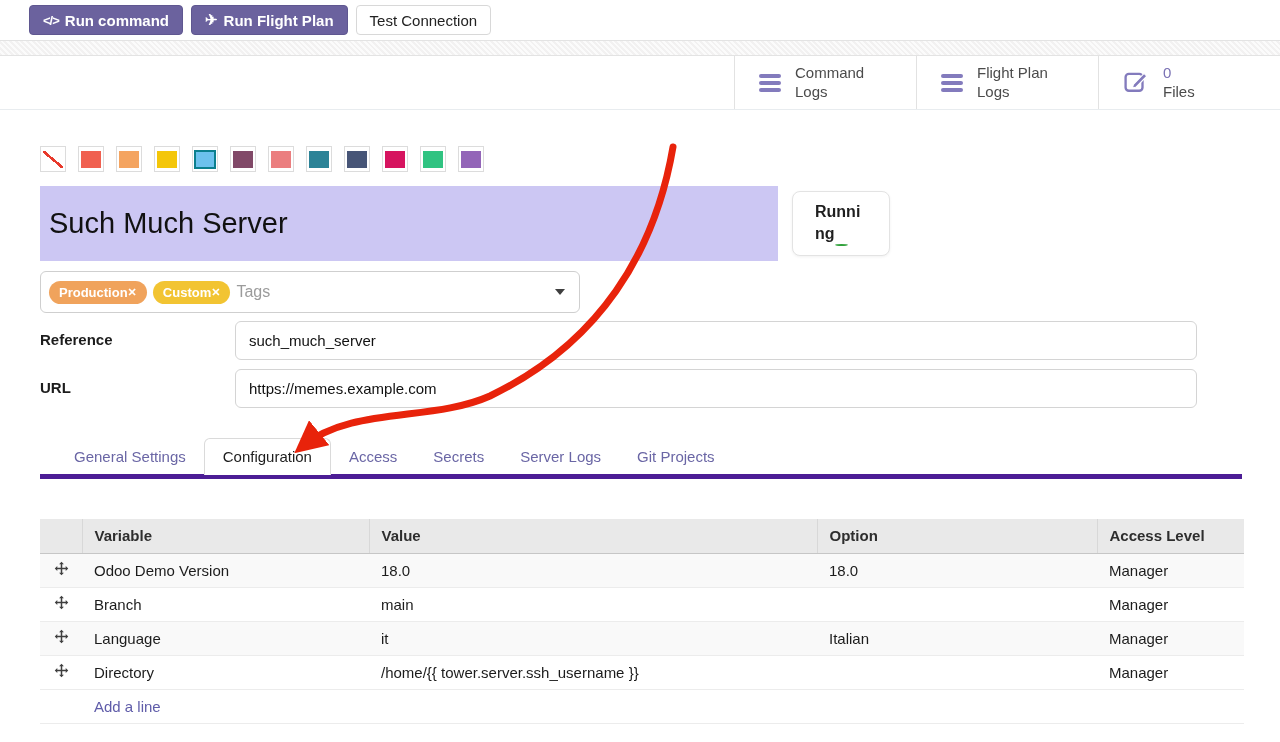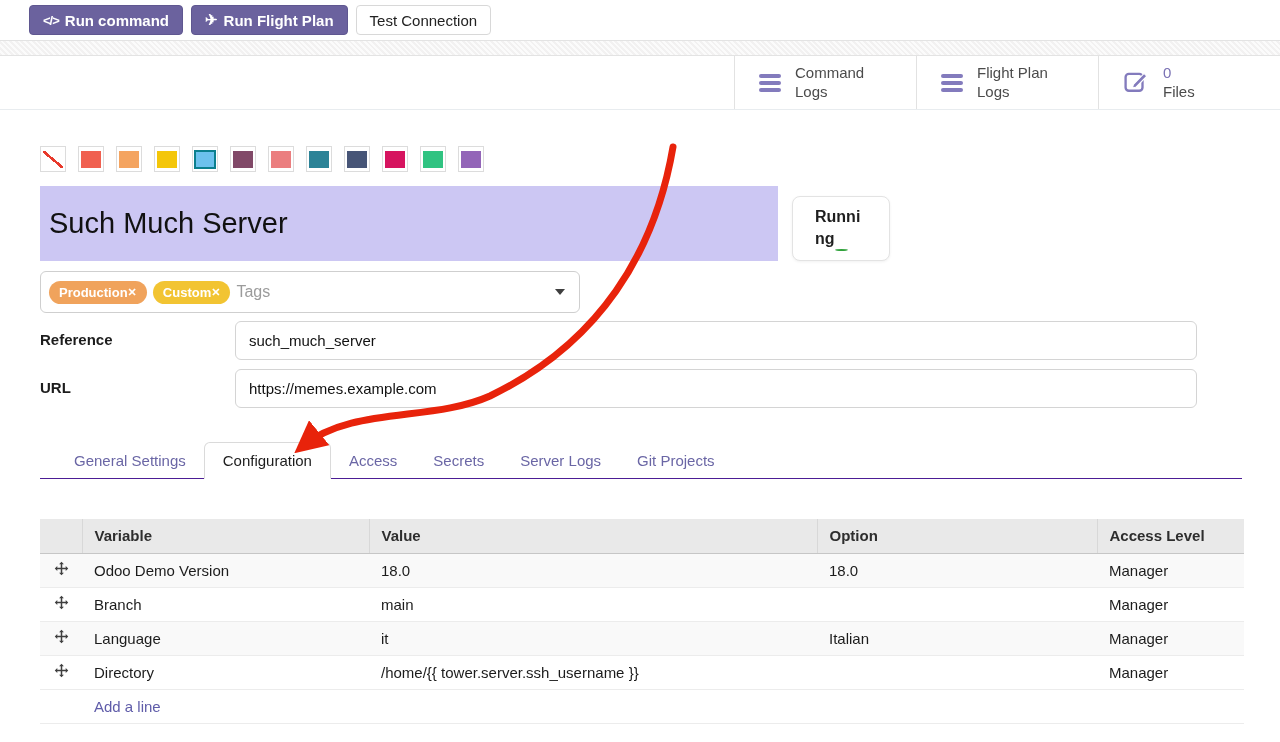--- a/index.html
+++ b/index.html
@@ -31,21 +31,21 @@
   .sheet { padding:0 38px 0 40px; }
 
   .palette { margin-top:36px; display:flex; gap:12px; }
   .swatch { width:26px; height:26px; background:#fff; border:1px solid #dcdcdc; display:flex;
             align-items:center; justify-content:center; cursor:pointer; }
   .swatch .fill { width:20px; height:17px; border:2px solid transparent; }
   .swatch.selected .fill { border-color:#0b7f8e; width:22px; height:19px; }
   .swatch.none .fill { border:none; background:
       linear-gradient(to top right, transparent 45%, #e8392b 45%, #e8392b 55%, transparent 55%); }
 
-  .title-row { margin-top:14px; display:flex; align-items:flex-end; }
+  .title-row { margin-top:14px; display:flex; align-items:center; }
   .title-box { width:738px; height:75px; background:#ccc7f3; display:flex; align-items:center;
                padding-left:9px; font-size:29px; color:#111; cursor:text; }
   .status-card { margin-left:14px; width:98px; height:65px; background:#fff; border:1px solid #e3e3e3;
                  border-radius:8px; box-shadow:0 1px 3px rgba(0,0,0,.06); padding:9px 11px;
                  display:flex; align-items:center; justify-content:space-between;flex-direction:column; }
   .status-label { font-size:16px; font-weight:bold; color:#1f1f1f; width:52px; line-height:1.35;
                   word-break:break-all; }
   .status-dot { width:13px; height:15px; border-radius:50%; }
 
   .tags-field { margin-top:10px; width:540px; height:42px; border:1px solid #cfcfcf; border-radius:6px;
@@ -56,21 +56,21 @@
   .tags-placeholder { color:#9b9b9b; font-size:16px; }
   .caret-down { margin-left:auto; width:0; height:0; border-left:5px solid transparent;
                 border-right:5px solid transparent; border-top:6px solid #3f3f3f; cursor:pointer; }
 
   .fields { margin-top:8px; display:grid; grid-template-columns:195px 1fr; row-gap:9px; margin-right:45px; }
   .field-label { font-size:15px; font-weight:bold; color:#1d1d1d; padding-top:10px; }
   .field-input { height:39px; border:1px solid #d4d4d4; border-radius:6px; padding:0 13px;
                  font-size:15px; color:#111; font-family:"Liberation Sans", sans-serif; width:100%; outline:none; }
 
   
-  .tabs { margin-top:33px; display:flex; align-items:flex-end; border-bottom:1px solid #4c1d95;
+  .tabs { margin-top:33px; display:flex; align-items:flex-end; border-bottom:5px solid #4c1d95;
           padding-left:16px; height:38px; }
   .tab { padding:9px 18px; font-size:15px; color:#6a66a5; cursor:pointer; white-space:nowrap; }
   .tab.active { background:#fff; color:#1d1d1d; border:1px solid #dadada; border-bottom:1px solid #fff;
                 border-radius:6px 6px 0 0; margin-bottom:-1px; }
 
   
   .cfg-table { margin-top:40px; width:1204px; border-collapse:collapse; font-size:15px; }
   .cfg-table thead th { background:#e9e9e9; height:34px; text-align:left; font-weight:bold; color:#2e2e2e;
       border-bottom:1px solid #c6c6c6; border-left:1px solid #d8d8d8; padding:8px 12px; }
   .cfg-table thead th:first-child { border-left:none; }

